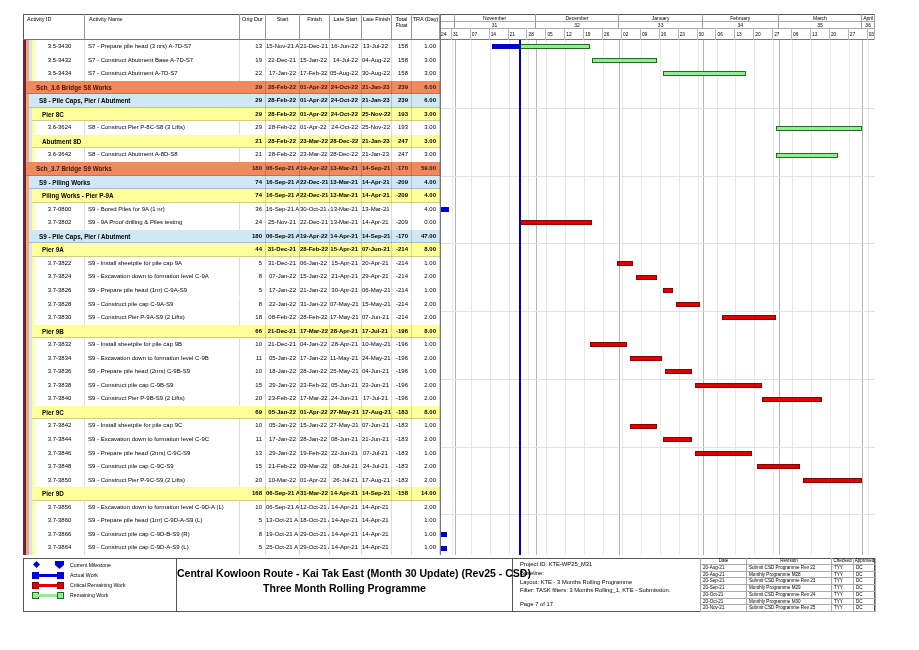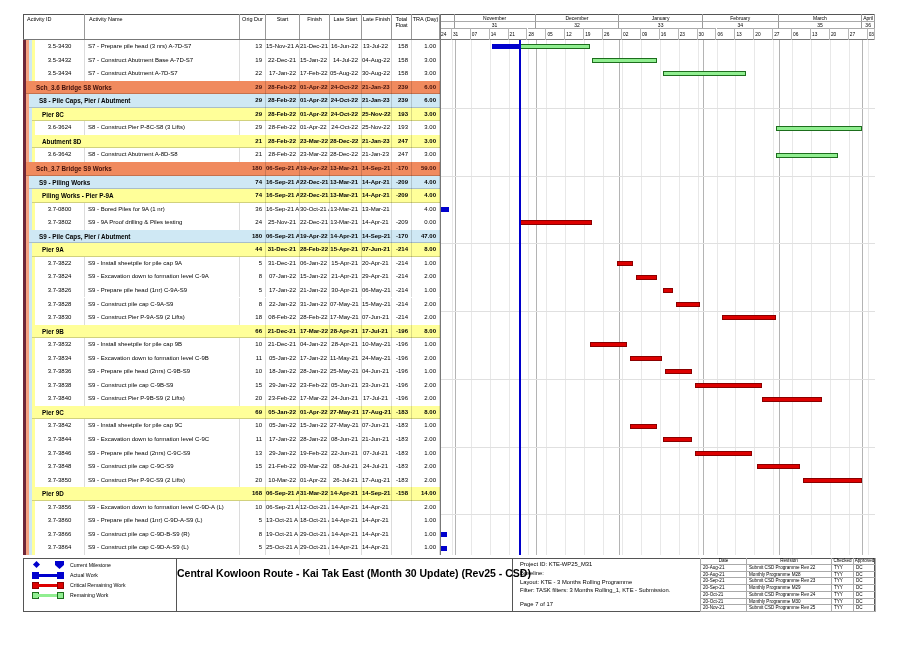--- a/index.html
+++ b/index.html
@@ -622,20 +622,21 @@
         <span class="sq" style="left:0;background:#90ee90;border:1px solid #1d6e1d"></span>
         <span class="ln" style="background:#90ee90"></span>
         <span class="sq" style="left:25px;background:#90ee90;border:1px solid #1d6e1d"></span>
       </span>
       <span class="legend-label">Remaining Work</span>
     </div>
   </div>
 
   <div class="abs" style="left:177px;top:558px;width:336px;height:54px;border-right:1px solid #555;box-sizing:border-box">
     <div id="title-line1" style="top:9px">Central Kowloon Route - Kai Tak East (Month 30 Update) (Rev25 - CSD)</div>
+    <div id="title-line2" style="top:24px">Three Month Rolling Programme</div>
   </div>
 
   <div class="abs" style="left:513px;top:558px;width:187px;height:54px">
     <div class="info-line" style="top:3px">Project ID: KTE-WP25_M31</div>
     <div class="info-line" style="top:12px">Baseline:</div>
     <div class="info-line" style="top:21px">Layout: KTE - 3 Months Rolling Programme</div>
     <div class="info-line" style="top:29px">Filter: TASK filters: 3 Months Rolling_1, KTE - Submission.</div>
     <div class="info-line" style="top:43px">Page 7 of 17</div>
   </div>
 

